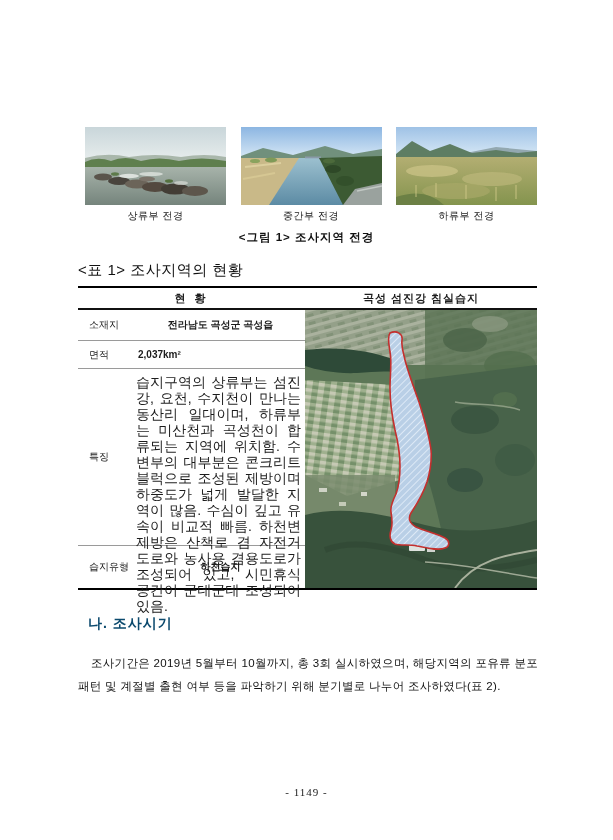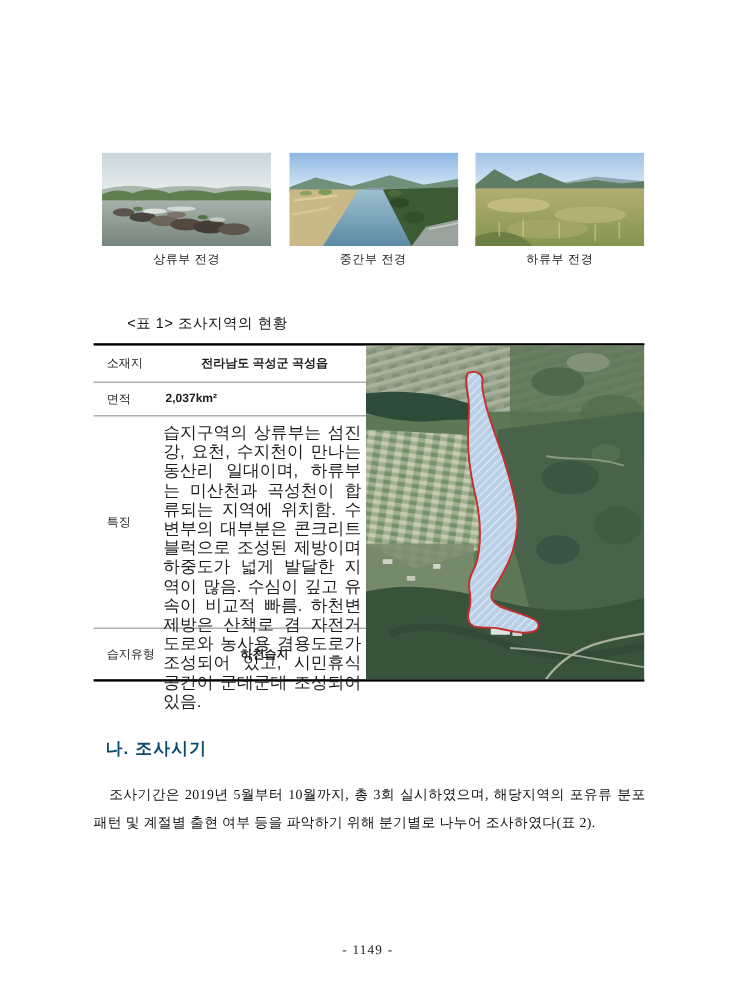--- a/index.html
+++ b/index.html
@@ -11,21 +11,21 @@
   }
   
   .photos-row { position:absolute; left:87px; top:127px; width:448px; display:flex; justify-content:space-between; }
   .photo-fig { width:137px; display:flex; flex-direction:column; align-items:center; }
   .photo-frame { width:141px; height:78px; overflow:hidden; }
   .photo-frame svg { display:block; }
   .photo-caption { margin-top:4px; font-size:10px; letter-spacing:0.5px; color:#222; }
   .figure-caption { position:absolute; left:0; top:230px; width:613px; text-align:center;
     font-size:11.5px; font-weight:600; letter-spacing:1px; color:#111; }
   
-  .table-title { position:absolute; left:78px; top:261px; font-size:12px; letter-spacing:0.5px; color:#111;margin-left:28px; }
+  .table-title { position:absolute; left:78px; top:261px; font-size:15px; letter-spacing:0.5px; color:#111; }
   .status-table { position:absolute; left:78px; top:286px; width:459px;
     border-top:2px solid #000; border-bottom:2px solid #000; }
   .t-header { display:flex; height:22px; border-bottom:2px solid #111; }
   .t-header .h-left  { width:227px; display:flex; align-items:center; justify-content:center;
     font-weight:bold; font-size:11px; letter-spacing:3px; }
   .t-header .h-right { flex:1; display:flex; align-items:center; justify-content:center;
     font-weight:bold; font-size:11px; letter-spacing:1px; }
   .t-body { position:relative; height:278px; }
   .t-rows { width:227px; height:356px; }
   .t-row { display:flex; }
@@ -39,21 +39,21 @@
   .row-teukjing { height:177px; }
   .row-yuhyeong { height:42px; }
   .feature-text { flex:1; padding:5px 4px 4px 0; font-size:14px; line-height:16px;
     text-align:justify; word-break:break-all; color:#1c1c1c; }
   .map-cell { position:absolute; left:227px; top:0; width:232px; height:278px; overflow:hidden; }
   .map-cell svg { display:block; }
   
   .section-heading { position:absolute; left:88px; top:615px; font-size:14px; font-weight:bold;
     letter-spacing:1px; color:#0c4a6e; }
   .body-paragraph { position:absolute; left:78px; top:652px; width:460px;
-    font-family:Liberation Serif, serif; font-size:11.5px; line-height:23px;
+    font-family:Liberation Sans, sans-serif; font-size:11.5px; line-height:23px;
     text-align:justify; word-break:break-all; text-indent:13px; color:#111; letter-spacing:0.3px; }
   .page-number { position:absolute; left:0; top:786px; width:613px; text-align:center;
     font-family:"Liberation Serif","DejaVu Serif",serif; font-size:11px; color:#222; letter-spacing:1px; }
 </style>
 </head>
 <body>
 
 <div class="page">
 
   <div class="photos-row">
@@ -143,24 +143,29 @@
           <ellipse cx="96" cy="52" rx="30" ry="7" fill="#c2bb7e" opacity="0.6"></ellipse>
           <ellipse cx="60" cy="64" rx="34" ry="8" fill="#a8a868" opacity="0.7"></ellipse>
           <path d="M0,70 Q30,60 48,78 L0,78 Z" fill="#6c8045"></path>
           <path d="M20,58 L20,70 M40,56 L40,70 M70,58 L70,72 M100,60 L100,74 M120,58 L120,72" stroke="#d5cc8c" stroke-width="1" opacity="0.8"></path>
         </svg>
       </div>
       <div class="photo-caption">하류부 전경</div>
     </div>
   </div>
 
+  <div class="figure-caption">&lt;그림 1&gt; 조사지역 전경</div>
 
   <div class="table-title">&lt;표 1&gt; 조사지역의 현황</div>
 
   <div class="status-table">
+    <div class="t-header">
+      <div class="h-left">현 황</div>
+      <div class="h-right">곡성 섬진강 침실습지</div>
+    </div>
     <div class="t-body">
       <div class="t-rows">
         <div class="t-row sep row-sojaeji">
           <div class="row-label">소재지</div>
           <div class="row-value v-center">전라남도 곡성군 곡성읍</div>
         </div>
         <div class="t-row sep row-myeonjeok">
           <div class="row-label">면적</div>
           <div class="row-value v-left">2,037km²</div>
         </div>

